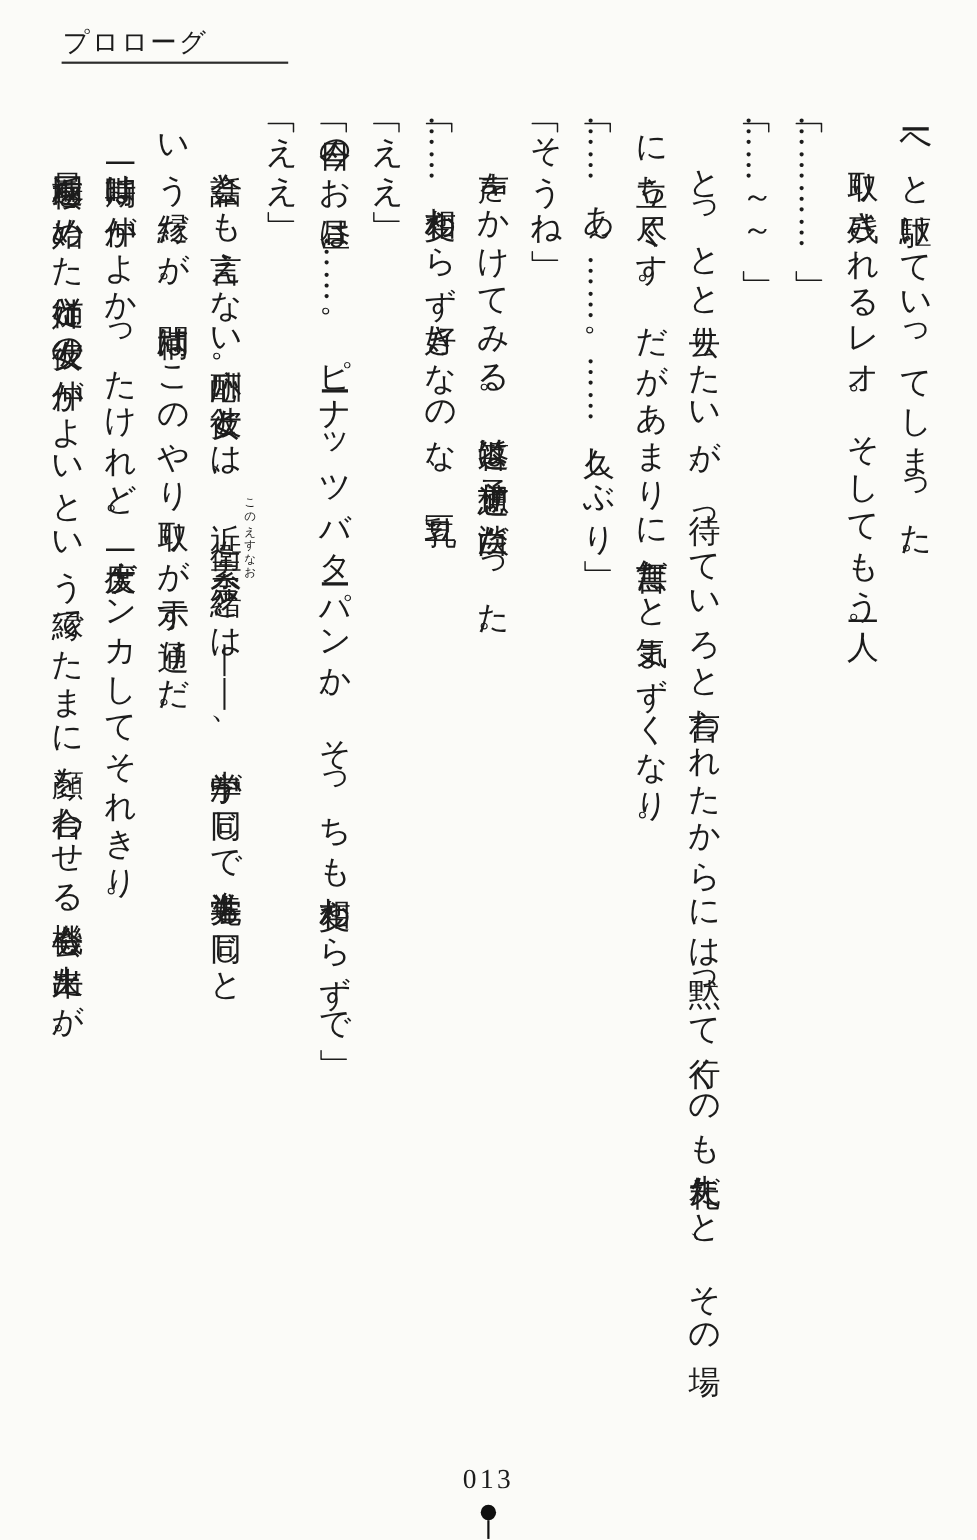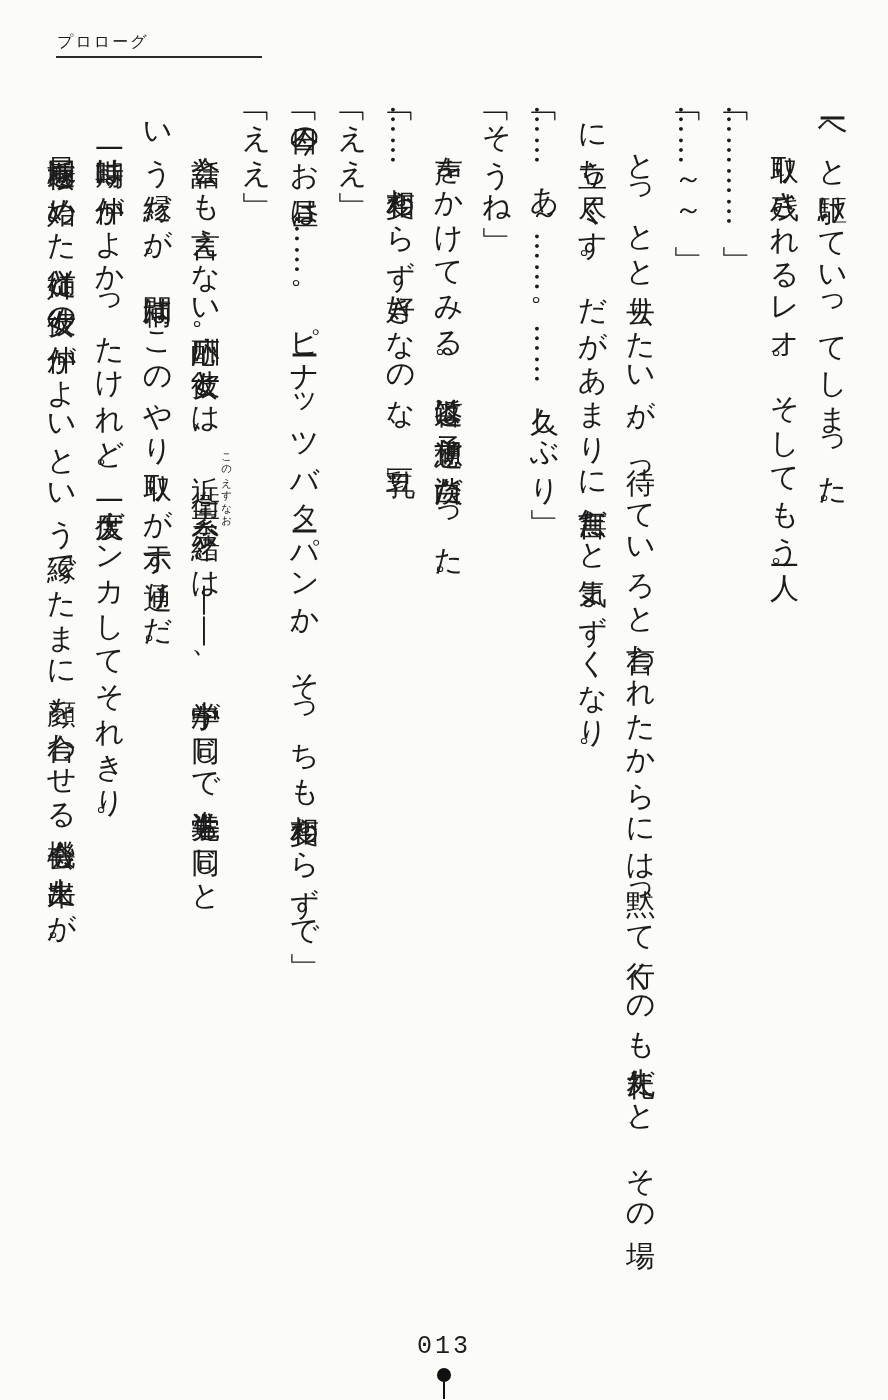--- a/index.html
+++ b/index.html
@@ -5,22 +5,22 @@
   html,body { margin:0; padding:0; }
   .page {
     position:relative;
     width:888px; height:1400px;
     background:#fbfbf8;
     overflow:hidden;
     font-family:"DejaVu Serif","Liberation Serif",serif;
     color:#1c1c1c;
   }
   .chapter-header {
-    position:absolute; left:57px; top:32px;
-    font-size:16px; letter-spacing:2px;
+    position:absolute; left:57px; top:22px;
+    font-size:24px; letter-spacing:2px;
     writing-mode:horizontal-tb;
   }
   .header-rule {
     position:absolute; left:56px; top:56px;
     width:206px; height:2px; background:#2c2c2c;
   }
   .body-text {
     position:absolute; top:103px; right:31px;
     width:822px; height:1266px;
     writing-mode:vertical-rl;
@@ -30,21 +30,21 @@
     letter-spacing:1.7px;
   }
   .body-text p { margin:0; white-space:pre-line; }
   .body-text p.narrative { text-indent:31px; }
   ruby { ruby-position:over; }
   ruby rt { font-size:10.5px; letter-spacing:0.5px; }
   .page-number {
     position:absolute; left:0; top:1332px; width:888px;
     text-align:center;
     font-size:25px; letter-spacing:3px;
-    font-family:Liberation Mono, monospace;
+    font-family:Liberation Serif, serif;
   }
   .page-marker {
     position:absolute; left:0; top:1368px; width:888px;
     display:flex; flex-direction:column; align-items:center;
   }
   .page-marker .dot {
     width:14px; height:14px; border-radius:50%;
     background:#101010;
   }
   .page-marker .stem {

